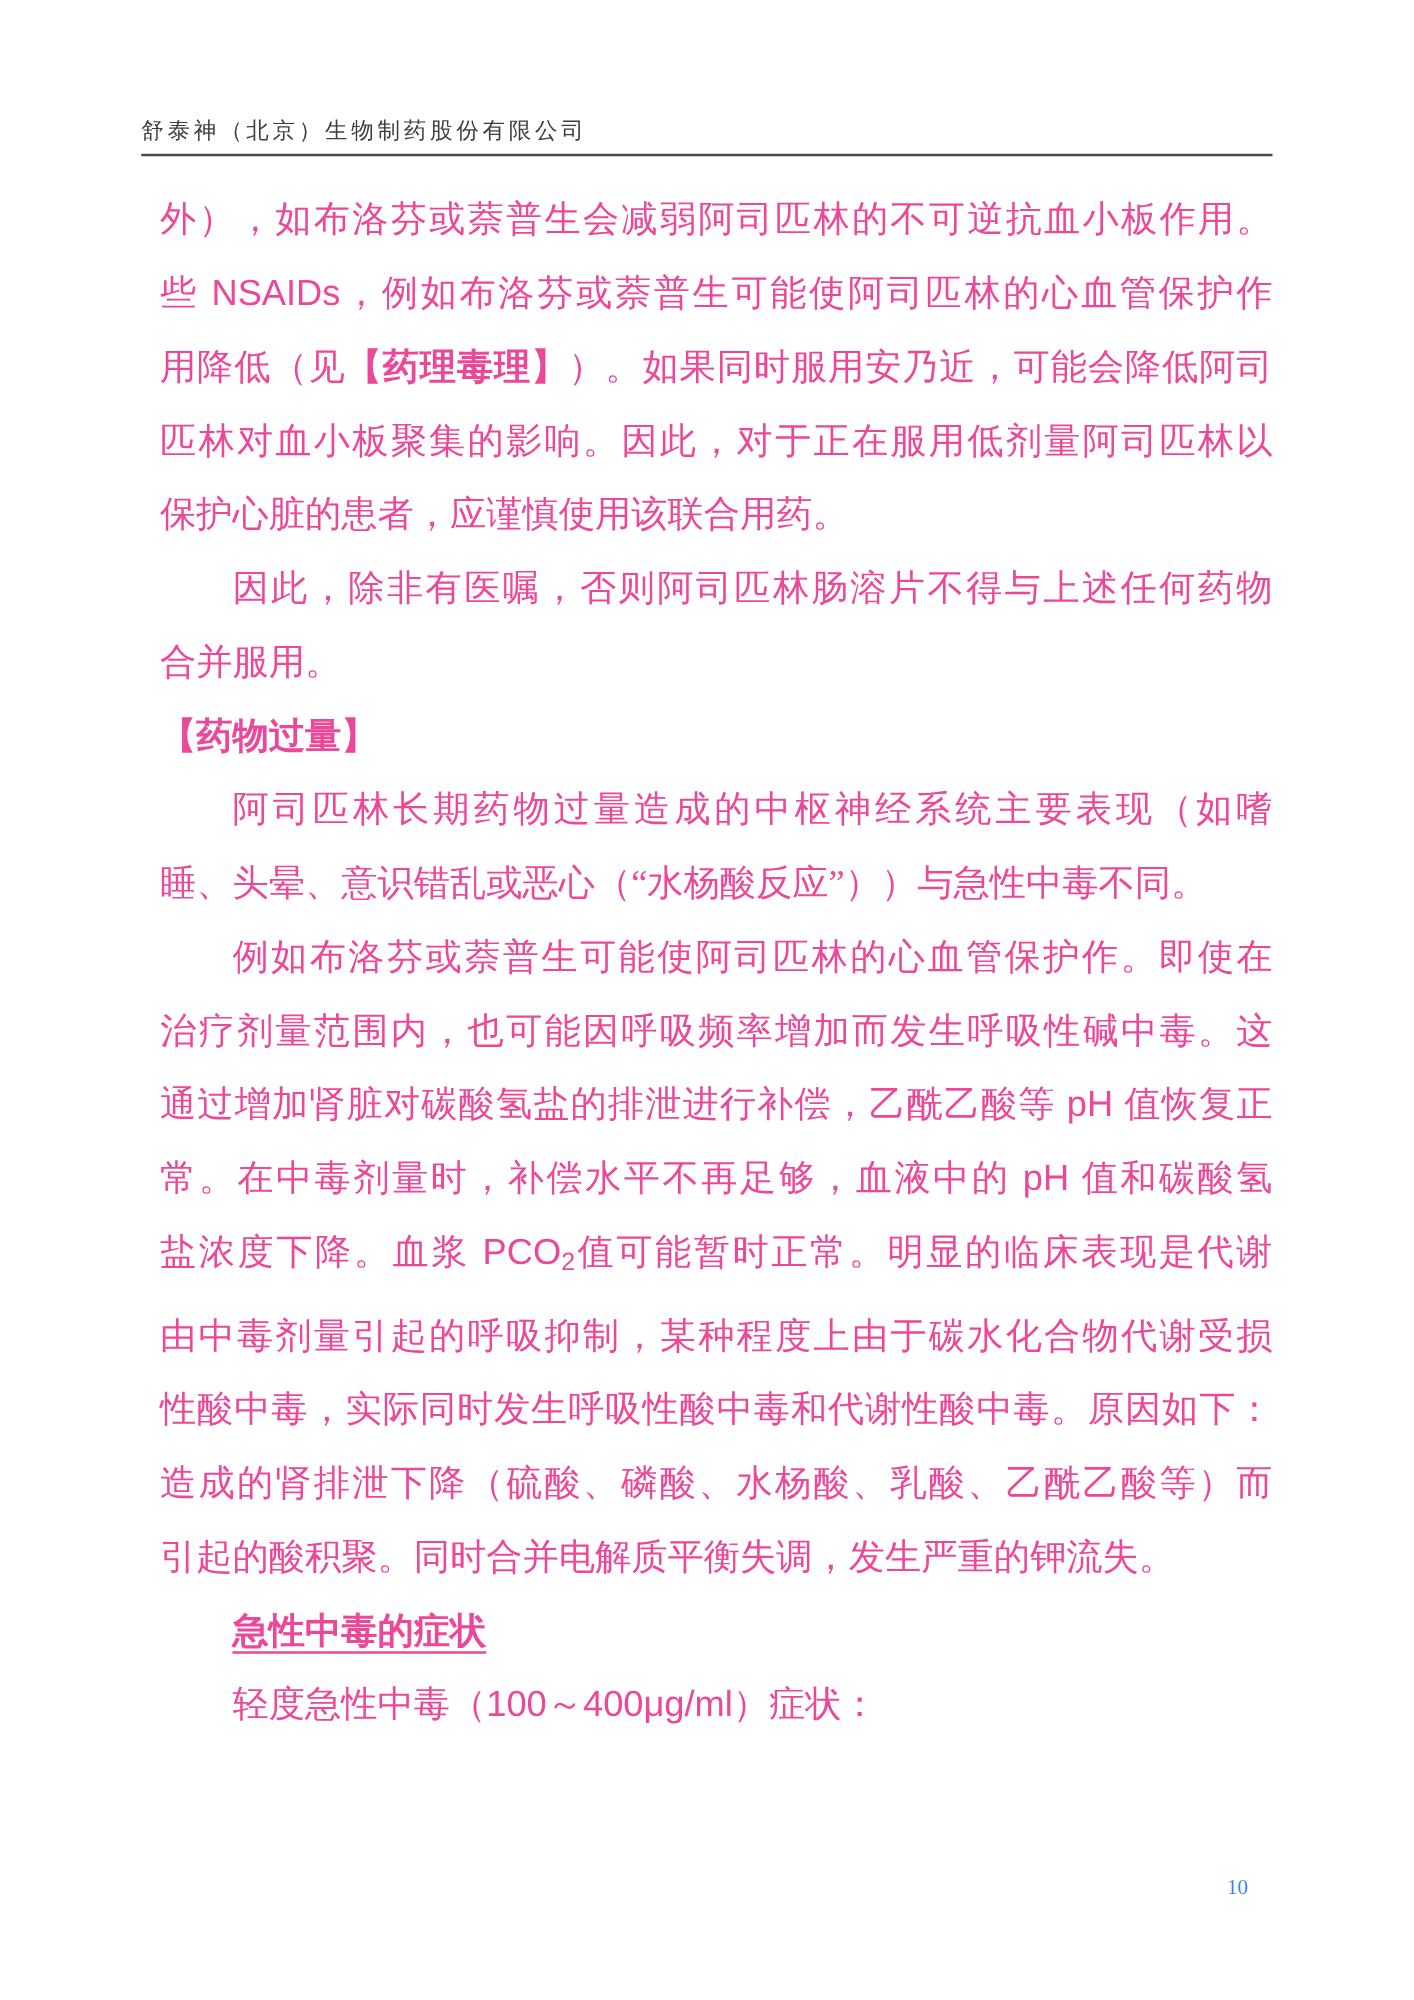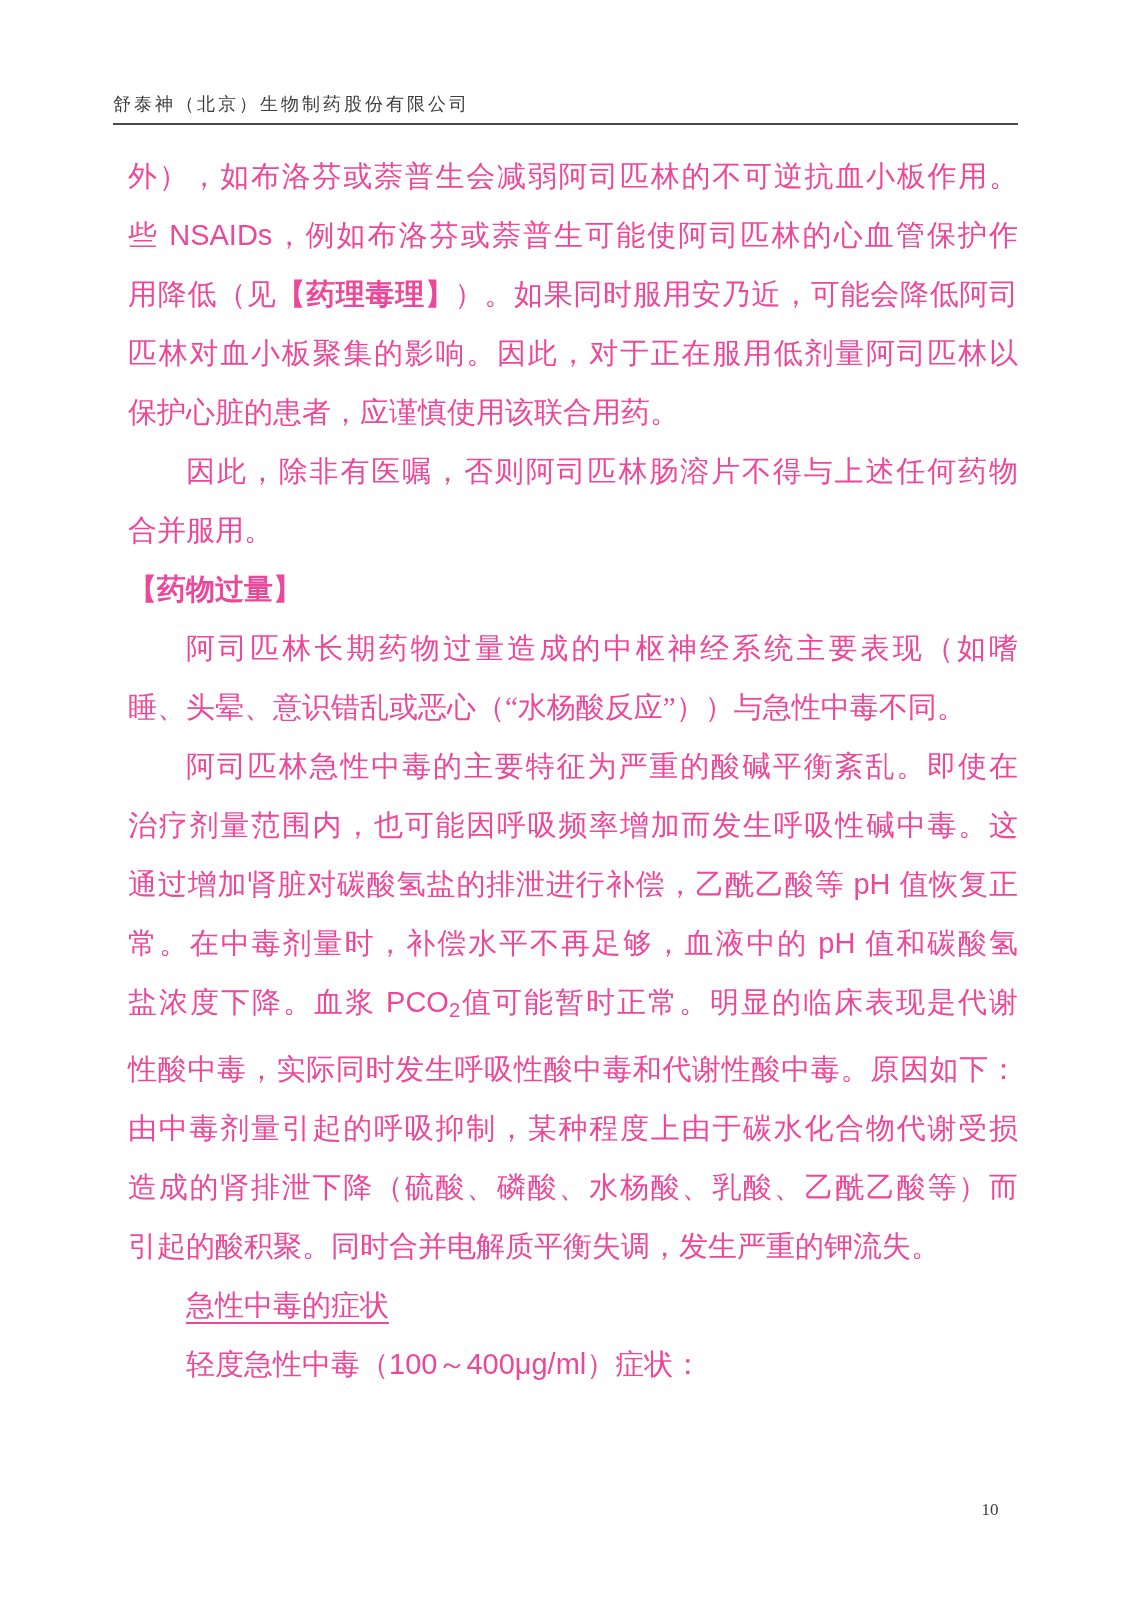--- a/index.html
+++ b/index.html
@@ -47,30 +47,31 @@
   .seg.bold { font-weight: bold; }
   .seg.sub {
     font-size: 20px;
     vertical-align: -5px;
     font-family: "Liberation Sans", sans-serif;
   }
   .seg.underline {
     text-decoration: underline;
     text-underline-offset: 7px;
     text-decoration-thickness: 2px;
+    font-weight: bold;
   }
   
   .footer-pagenum {
     position: absolute;
     left: 955px;
     top: 1480px;
     width: 70px;
     text-align: center;
     font-size: 17px;
-    color: #404040;
+    color: #3b82f6;
     font-family: "Liberation Serif", serif;
   }
 </style>
 </head>
 <body>
 
 <div class="page">
 
   <div>
     <div class="header-company">舒泰神（北京）生物制药股份有限公司</div>
@@ -81,27 +82,27 @@
       <div class="line justify"><span class="seg">外），如布洛芬或萘普生会减弱阿司匹林的不可逆抗血小板作用。</span></div>
       <div class="line justify"><span class="seg">些</span><span class="seg latin"> NSAIDs</span><span class="seg">，例如布洛芬或萘普生可能使阿司匹林的心血管保护作</span></div>
       <div class="line justify"><span class="seg">用降低（见</span><span class="seg bold">【药理毒理】</span><span class="seg">）。如果同时服用安乃近，可能会降低阿司</span></div>
       <div class="line justify"><span class="seg">匹林对血小板聚集的影响。因此，对于正在服用低剂量阿司匹林以</span></div>
       <div class="line"><span class="seg">保护心脏的患者，应谨慎使用该联合用药。</span></div>
       <div class="line justify indent"><span class="seg">因此，除非有医嘱，否则阿司匹林肠溶片不得与上述任何药物</span></div>
       <div class="line"><span class="seg">合并服用。</span></div>
       <div class="line"><span class="seg bold">【药物过量】</span></div>
       <div class="line justify indent"><span class="seg">阿司匹林长期药物过量造成的中枢神经系统主要表现（如嗜</span></div>
       <div class="line"><span class="seg">睡、头晕、意识错乱或恶心（“水杨酸反应”））与急性中毒不同。</span></div>
-      <div class="line justify indent"><span class="seg">阿司匹林急性中毒的主要特征为严重的酸碱平衡紊乱。即使在</span></div>
+      <div class="line justify indent"><span class="seg">例如布洛芬或萘普生可能使阿司匹林的心血管保护作。即使在</span></div>
       <div class="line justify"><span class="seg">治疗剂量范围内，也可能因呼吸频率增加而发生呼吸性碱中毒。这</span></div>
       <div class="line justify"><span class="seg">通过增加肾脏对碳酸氢盐的排泄进行补偿，乙酰乙酸等</span><span class="seg latin"> pH </span><span class="seg">值恢复正</span></div>
       <div class="line justify"><span class="seg">常。在中毒剂量时，补偿水平不再足够，血液中的</span><span class="seg latin"> pH </span><span class="seg">值和碳酸氢</span></div>
       <div class="line justify"><span class="seg">盐浓度下降。血浆</span><span class="seg latin"> PCO</span><span class="seg sub">2</span><span class="seg">值可能暂时正常。明显的临床表现是代谢</span></div>
+      <div class="line justify"><span class="seg">由中毒剂量引起的呼吸抑制，某种程度上由于碳水化合物代谢受损</span></div>
       <div class="line justify"><span class="seg">性酸中毒，实际同时发生呼吸性酸中毒和代谢性酸中毒。原因如下：</span></div>
-      <div class="line justify"><span class="seg">由中毒剂量引起的呼吸抑制，某种程度上由于碳水化合物代谢受损</span></div>
       <div class="line justify"><span class="seg">造成的肾排泄下降（硫酸、磷酸、水杨酸、乳酸、乙酰乙酸等）而</span></div>
       <div class="line"><span class="seg">引起的酸积聚。同时合并电解质平衡失调，发生严重的钾流失。</span></div>
       <div class="line indent"><span class="seg underline">急性中毒的症状</span></div>
       <div class="line indent"><span class="seg">轻度急性中毒（</span><span class="seg latin">100～400μg/ml</span><span class="seg">）症状：</span></div>
     </div>
 
   <div>
     <div class="footer-pagenum">10</div>
   </div>
 

